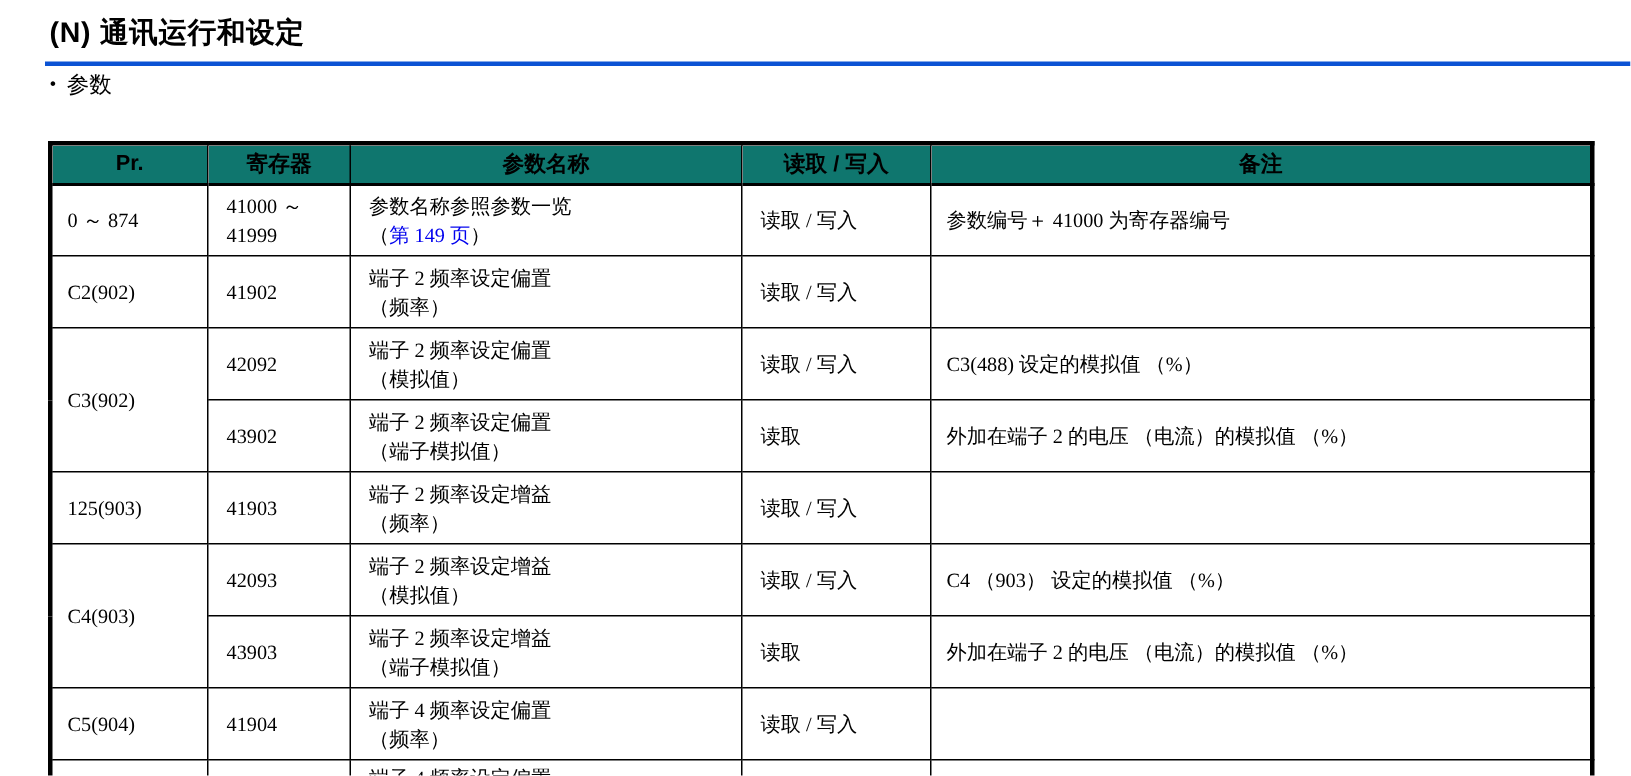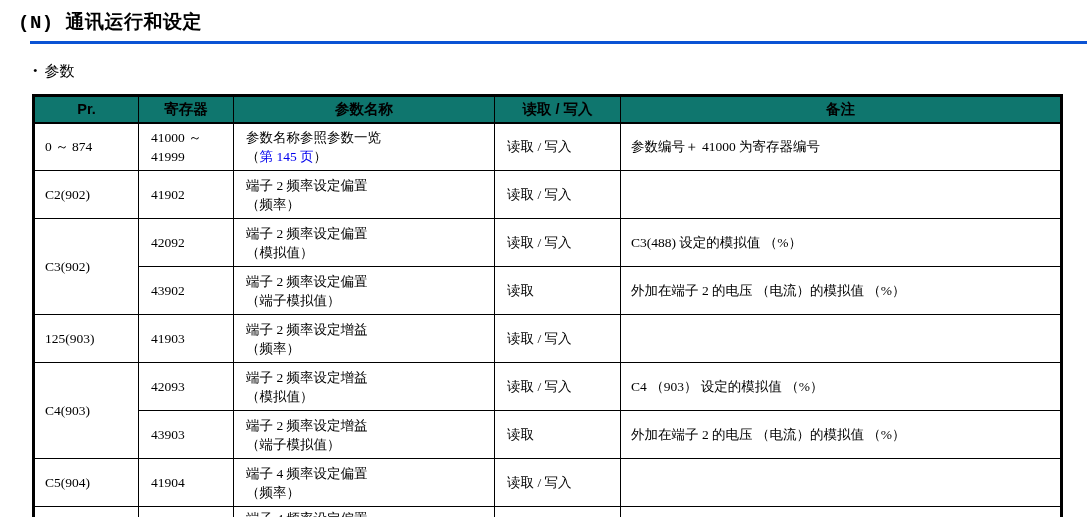--- a/index.html
+++ b/index.html
@@ -7,32 +7,32 @@
   body {
     width: 1087px; height: 517px;
     overflow: hidden;
     position: relative;
     font-family: "Liberation Serif", "DejaVu Serif", serif;
     color: #000;
   }
   .page { position: absolute; inset: 0; }
 
   .title {
-    position: absolute; left: 18px; top: 9px;
+    position: absolute; left: 33px; top: 9px;
     font-size: 19px; font-weight: bold;
     letter-spacing: 0.5px;
-    font-family: Liberation Mono, monospace;
+    font-family: Liberation Sans, sans-serif;
   }
   .title-rule {
     position: absolute; left: 30px; top: 41px;
     width: 1057px; height: 3px;
     background: #0b53d4;
   }
   .bullet-line {
-    position: absolute; left: 33px; top: 62px;
+    position: absolute; left: 33px; top: 47px;
     font-size: 15px;
   }
   .bullet-line .bullet { font-size: 13px; margin-right: 7px; vertical-align: 1px; }
 
   table.param-table {
     position: absolute; left: 32px; top: 94px;
     border-collapse: collapse;
     table-layout: fixed;
     width: 1028px;
     font-size: 13.5px;
@@ -94,21 +94,21 @@
     </thead>
     <tbody>
       <tr>
         <td class="c-pr">0 ～ 874</td>
         <td class="c-reg">
           <div>41000 ～</div>
           <div>41999</div>
         </td>
         <td class="c-name">
           <div>参数名称参照参数一览</div>
-          <div><span>（</span><a class="page-link">第 145 页</a><span>）</span></div>
+          <div><span>（</span><a class="page-link">第 149 页</a><span>）</span></div>
         </td>
         <td class="c-access">读取 / 写入</td>
         <td class="c-remark">参数编号＋ 41000 为寄存器编号</td>
       </tr>
 
       <tr>
         <td class="c-pr">C2(902)</td>
         <td class="c-reg">41902</td>
         <td class="c-name">
           <div>端子 2 频率设定偏置</div>

